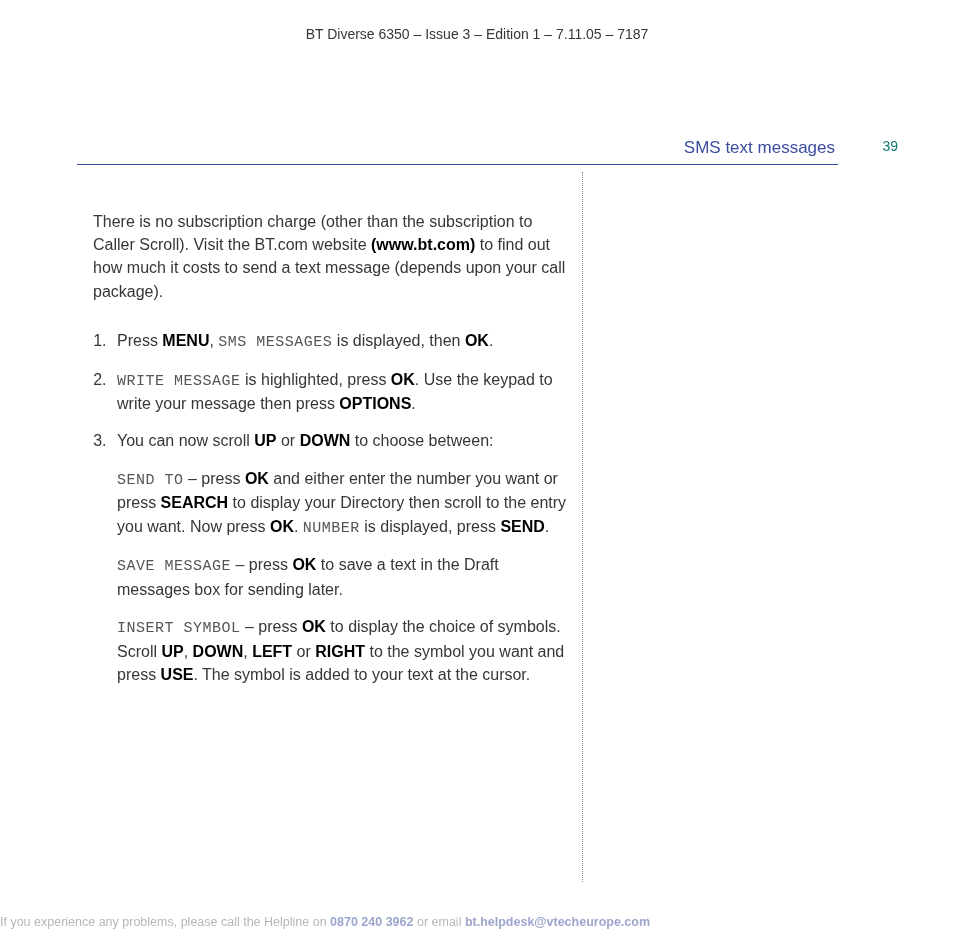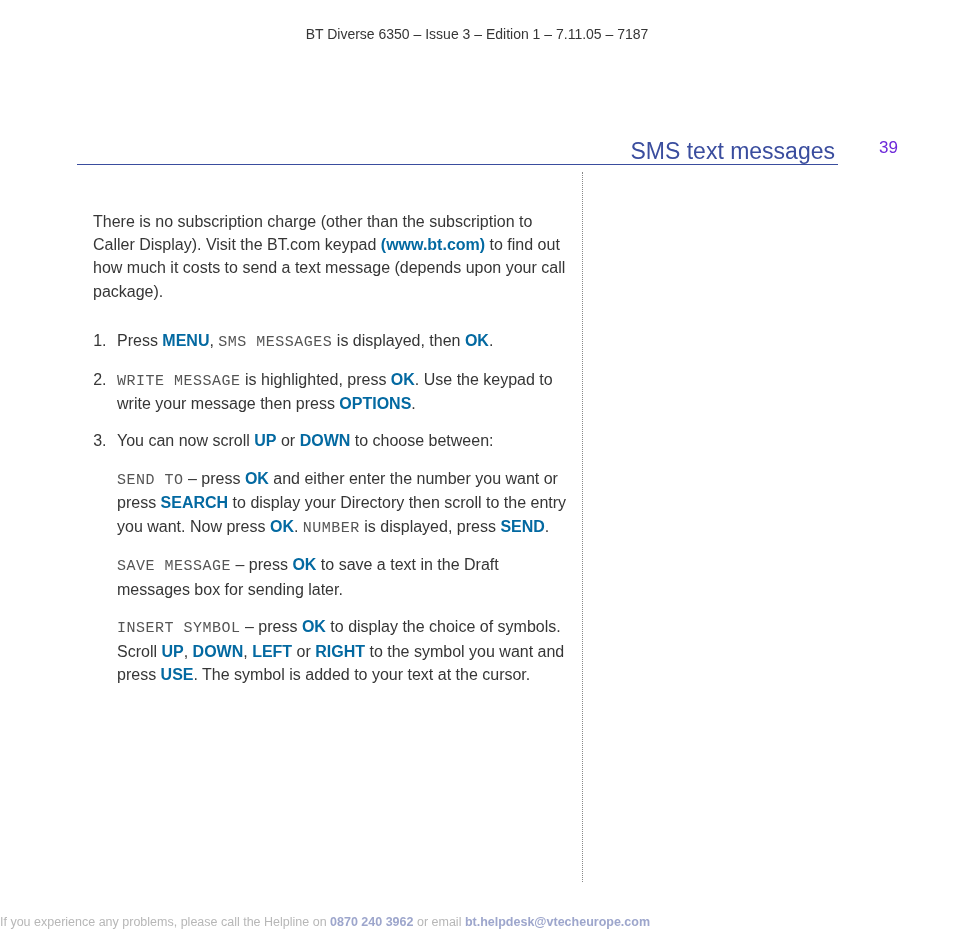--- a/index.html
+++ b/index.html
@@ -1,51 +1,51 @@
 <!DOCTYPE html>
 <html><head>
 <meta charset="utf-8">
 <style>
   * { box-sizing: border-box; margin: 0; padding: 0; }
   html, body { width: 954px; height: 951px; background: #fff; font-family: "Segoe UI", Verdana, sans-serif; color: #363636; }
   .page { width: 954px; height: 951px; position: relative; }
   .header-doc { position: absolute; top: 26px; left: 0; width: 100%; text-align: center; font-size: 14px; color: #363636; }
-  .section-label { position: absolute; top: 138px; right: 119px; font-size: 23px; color: #3a4d9e; }
-  .page-num { position: absolute; top: 138px; right: 56px; font-size: 17px; color: #6d28d9; }
+  .section-label { position: absolute; top: 138px; right: 119px; font-size: 17px; color: #3a4d9e; }
+  .page-num { position: absolute; top: 138px; right: 56px; font-size: 14px; color: #0f766e; }
   .hr-line { position: absolute; top: 164px; left: 77px; width: 761px; height: 1px; background: #3a4d9e; }
   .vr-line { position: absolute; top: 172px; left: 582px; width: 1px; height: 710px; border-left: 1px dotted #888; }
   .content { position: absolute; top: 210px; left: 93px; width: 480px; font-size: 16px; line-height: 1.45; }
   .content h3 { font-weight: 700; font-size: 16px; color: #363636; margin-bottom: 14px; }
   .content p { margin-bottom: 26px; }
   .content h3.second { margin-top: 10px; }
   ol.steps { list-style: decimal; padding-left: 0; margin-left: 0; margin-top: 22px; }
   ol.steps > li { margin-left: 0; padding-left: 0; margin-bottom: 14px; list-style-position: outside; margin-left: 18px; padding-left: 6px; }
   ol.steps > li > div { margin-bottom: 0; }
   .sub { margin-top: 14px; margin-bottom: 14px; }
-  .accent { color: #0369a1; font-weight: 700; }
+  .accent { color: #000000; font-weight: 700; }
   .lcd { font-family: "Courier New", monospace; letter-spacing: 0.5px; color: #555; font-size: 15px; }
   .footer { position: absolute; bottom: 22px; left: 0; width: 100%; text-align: left; font-size: 12.5px; color: #b7b7b7; }
   .footer .accent-foot { color: #9da6cc; font-weight: 700; }
 </style>
 </head>
 <body>
 
 <div class="page">
 
   <div class="header-doc">BT Diverse 6350 – Issue 3 – Edition 1 – 7.11.05 – 7187</div>
 
   <div class="section-label">SMS text messages</div>
   <div class="page-num">39</div>
 
   <div class="hr-line"></div>
   <div class="vr-line"></div>
 
   <div class="content">
     <p>
-      <span>There is no subscription charge (other than the subscription to Caller Display). Visit the BT.com keypad </span><span class="accent">(www.bt.com)</span><span> to find out how much it costs to send a text message (depends upon your call package).</span>
+      <span>There is no subscription charge (other than the subscription to Caller Scroll). Visit the BT.com website </span><span class="accent">(www.bt.com)</span><span> to find out how much it costs to send a text message (depends upon your call package).</span>
     </p>
 
 
     <ol class="steps">
       <li>
         <div>
           <span>Press </span><span class="accent">MENU</span><span>, </span><span class="lcd">SMS MESSAGES</span><span> is displayed, then </span><span class="accent">OK</span><span>.</span>
         </div>
       </li>
       <li>

